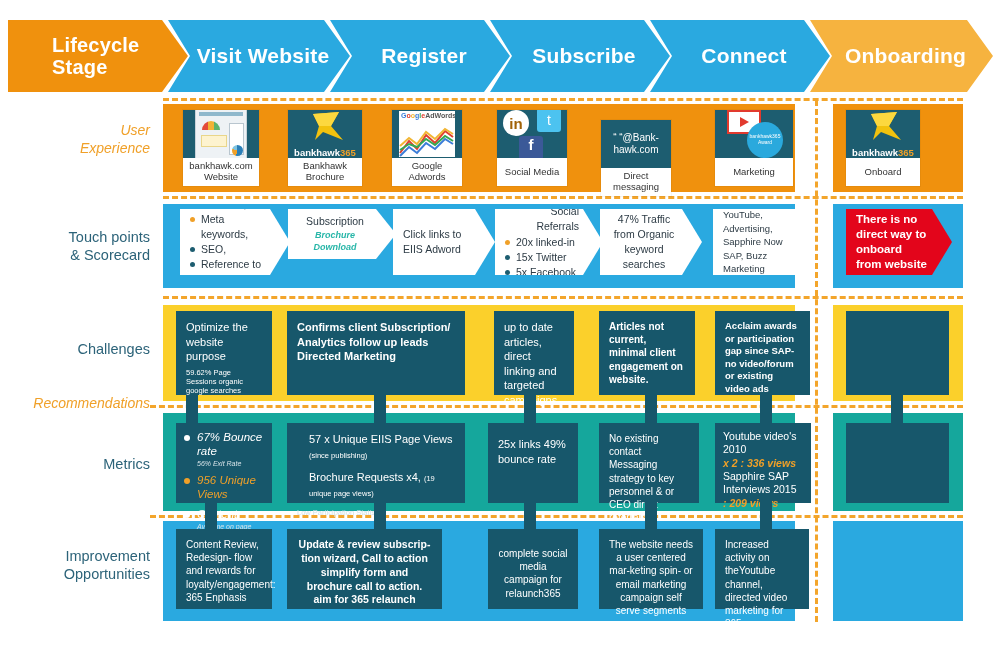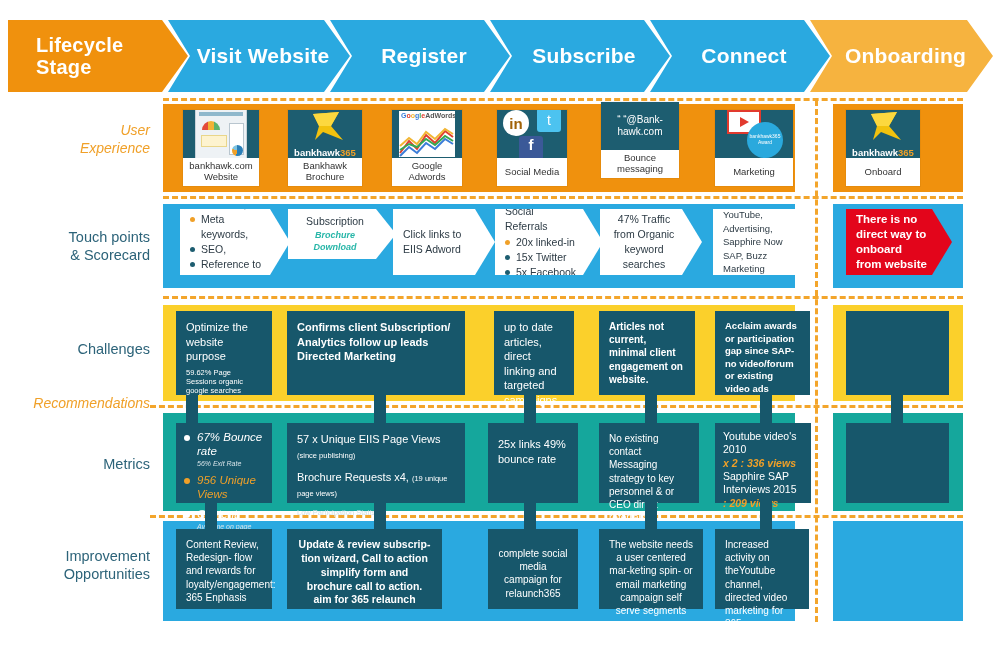--- a/index.html
+++ b/index.html
@@ -17,21 +17,21 @@
     display: flex; align-items: center; justify-content: center;
     color: #fff; font-weight: bold; letter-spacing: .2px;
     -webkit-clip-path: polygon(0 0, calc(100% - 26px) 0, 100% 50%, calc(100% - 26px) 100%, 0 100%);
     clip-path: polygon(0 0, calc(100% - 26px) 0, 100% 50%, calc(100% - 26px) 100%, 0 100%);
   }
   .chev.notch {
     -webkit-clip-path: polygon(0 0, calc(100% - 26px) 0, 100% 50%, calc(100% - 26px) 100%, 0 100%, 22px 50%);
     clip-path: polygon(0 0, calc(100% - 26px) 0, 100% 50%, calc(100% - 26px) 100%, 0 100%, 22px 50%);
   }
   .chev-label { font-size: 21px; line-height: 1.12; text-align: center; padding: 0 6px 0 14px; }
-  .chev-label.two { font-size: 20px; text-align: left; padding-left: 28px; }
+  .chev-label.two { font-size: 20px; text-align: left; padding-left: 28px; margin-left: 16px; }
 
   
   .rowlab {
     position: absolute; left: 8px; width: 142px;
     text-align: right; color: #2c6379; font-size: 14.5px; line-height: 1.25;
   }
   .rowlab.italic { color: #f0a028; font-style: italic; font-size: 14px; }
   .rowlab.italic-ue { color: #f0a028; font-style: italic; font-size: 14px; }
 
   
@@ -118,21 +118,21 @@
   .tiny { font-size: 7.5px; line-height: 1.2; display:block; margin-top:4px; }
   .stem { position:absolute; background:#17576b; width:12px; }
 
   .mlist { list-style:none; }
   .mlist li { position:relative; padding-left:13px; margin-bottom:6px; font-size:11.5px; line-height:1.2;font-style:italic;}
   .mlist li::before{content:"";position:absolute;left:0;top:4px;width:6px;height:6px;border-radius:50%;background:#fff;}
   .mlist li.orange { color:#f0a028; }
   .mlist li.orange::before{background:#f0a028;}
   .mlist .s { display:block; font-size:7px; color:#d6e3e8; margin-top:1px; line-height:1.25;}
   .mtxt { font-size: 11px; line-height: 1.1; }
-  .mtxt .r1 { display:block; margin-bottom:9px; }
+  .mtxt .r1 { display:block; margin-bottom:9px;margin-left:12px; }
   .mtxt .r1 small { font-size: 7.5px; }
   .mtxt .r3 { display:block; font-size: 7.5px; color:#cfe0e6; }
   .ora-i { color:#f0a028; font-style: italic; font-weight:bold; }
 </style>
 </head>
 <body>
 
 <div id="root">
 
   <div class="chev" style="left:8px; width:180px; background:#f0910d;">
@@ -254,26 +254,26 @@
         <div class="li">in</div>
         <div class="tw">t</div>
         <div class="fb">f</div>
       </div>
     </div>
     <div class="uxcap">
       <span>Social Media</span>
     </div>
   </div>
 
-  <div class="uxcard" style="left:601px; top:102px; width:78px; height:76px;">
+  <div class="uxcard" style="left:601px; top:120px; width:70px; height:76px;">
     <div class="uxthumb">
       <div class="dm">“ “@Bank-hawk.com</div>
     </div>
     <div class="uxcap">
-      <div><span>Bounce</span><br>
+      <div><span>Direct</span><br>
            <span>messaging</span></div>
     </div>
   </div>
 
   <div class="uxcard" style="left:715px; top:110px; width:78px; height:76px;">
     <div class="uxthumb">
       <div class="yt">
         <div class="box">
             <div class="tri"></div>
           </div>
@@ -317,21 +317,21 @@
       <div class="sub">Brochure Download</div>
     </div>
   </div>
 
   <div class="tp" style="left:393px; top:209px; width:102px; height:66px;">
     <div>Click links to EIIS Adword</div>
   </div>
 
   <div class="tp" style="left:495px; top:209px; width:108px; height:66px;">
     <div>
-      <div style="text-align:left;margin-bottom:1px;">Social Referrals</div>
+      <div style="text-align:right;margin-bottom:1px;">Social Referrals</div>
       <ul>
         <li class="orange">20x linked-in</li>
         <li>15x Twitter</li>
         <li>5x Facebook</li>
       </ul>
     </div>
   </div>
 
   <div class="tp center" style="left:600px; top:209px; width:102px; height:66px;">
     <div>47% Traffic from Organic keyword searches</div>

